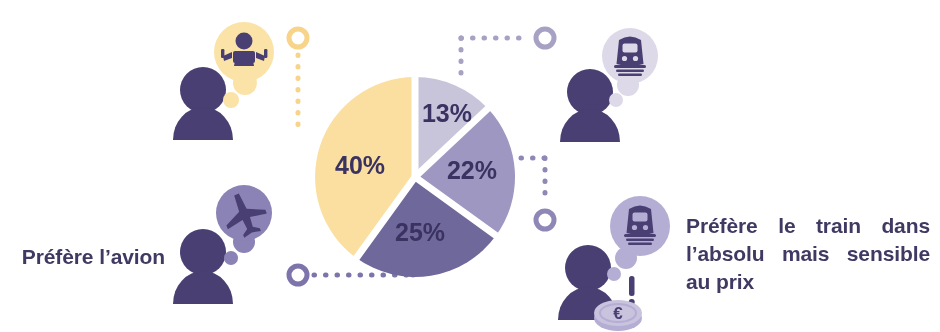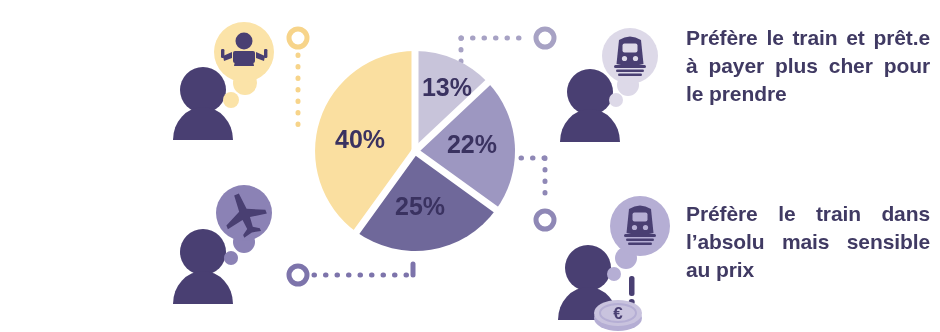--- a/index.html
+++ b/index.html
@@ -37,28 +37,28 @@
   #label-no-pref {
     left: 10px;  top: 78px;  width: 155px;
   }
   #label-plane {
     left: 10px;  top: 243px; width: 155px;
   }
   #label-train-pay {
     left: 686px; top: 24px;  width: 244px;
   }
   #label-train-price {
-    left: 686px; top: 200px; width: 244px;
+    left: 686px; top: 212px; width: 244px;
   }
 
   
   #pie-wrap {
     position: absolute;
     left: 311px;
-    top: 47px;
+    top: 73px;
     width: 208px;
     height: 208px;
   }
   #pie-wrap svg { display: block; }
   .slice-label {
     font-family: "Liberation Sans", sans-serif;
     font-weight: bold;
     fill: #3a3260;
     font-size: 25px;
     text-anchor: middle;
@@ -233,18 +233,18 @@
       <g>
         <ellipse cx="62" cy="128" rx="24" ry="13" fill="#b5aed4"></ellipse>
         <ellipse cx="62" cy="123" rx="24" ry="13" fill="#c9c3de"></ellipse>
         <ellipse cx="62" cy="123" rx="18" ry="9" fill="none" stroke="#b5aed4" stroke-width="2"></ellipse>
         <text x="62" y="123" font-family="'Liberation Sans', sans-serif" font-size="17" font-weight="bold" fill="#493f72" text-anchor="middle" dominant-baseline="central">€</text>
       </g>
     </svg>
   </div>
 
 
-
-  <div class="label label-right" id="label-train-pay">Préfère le train et prêt.e à payer plus cher pour le prendre</div>
+  <div class="label label-left" id="label-plane">Préfère l’avion</div>
+
 
   <div class="label label-right" id="label-train-price">Préfère le train dans l’absolu mais sensible au prix</div>
 
 </div>
 
 </body></html>

